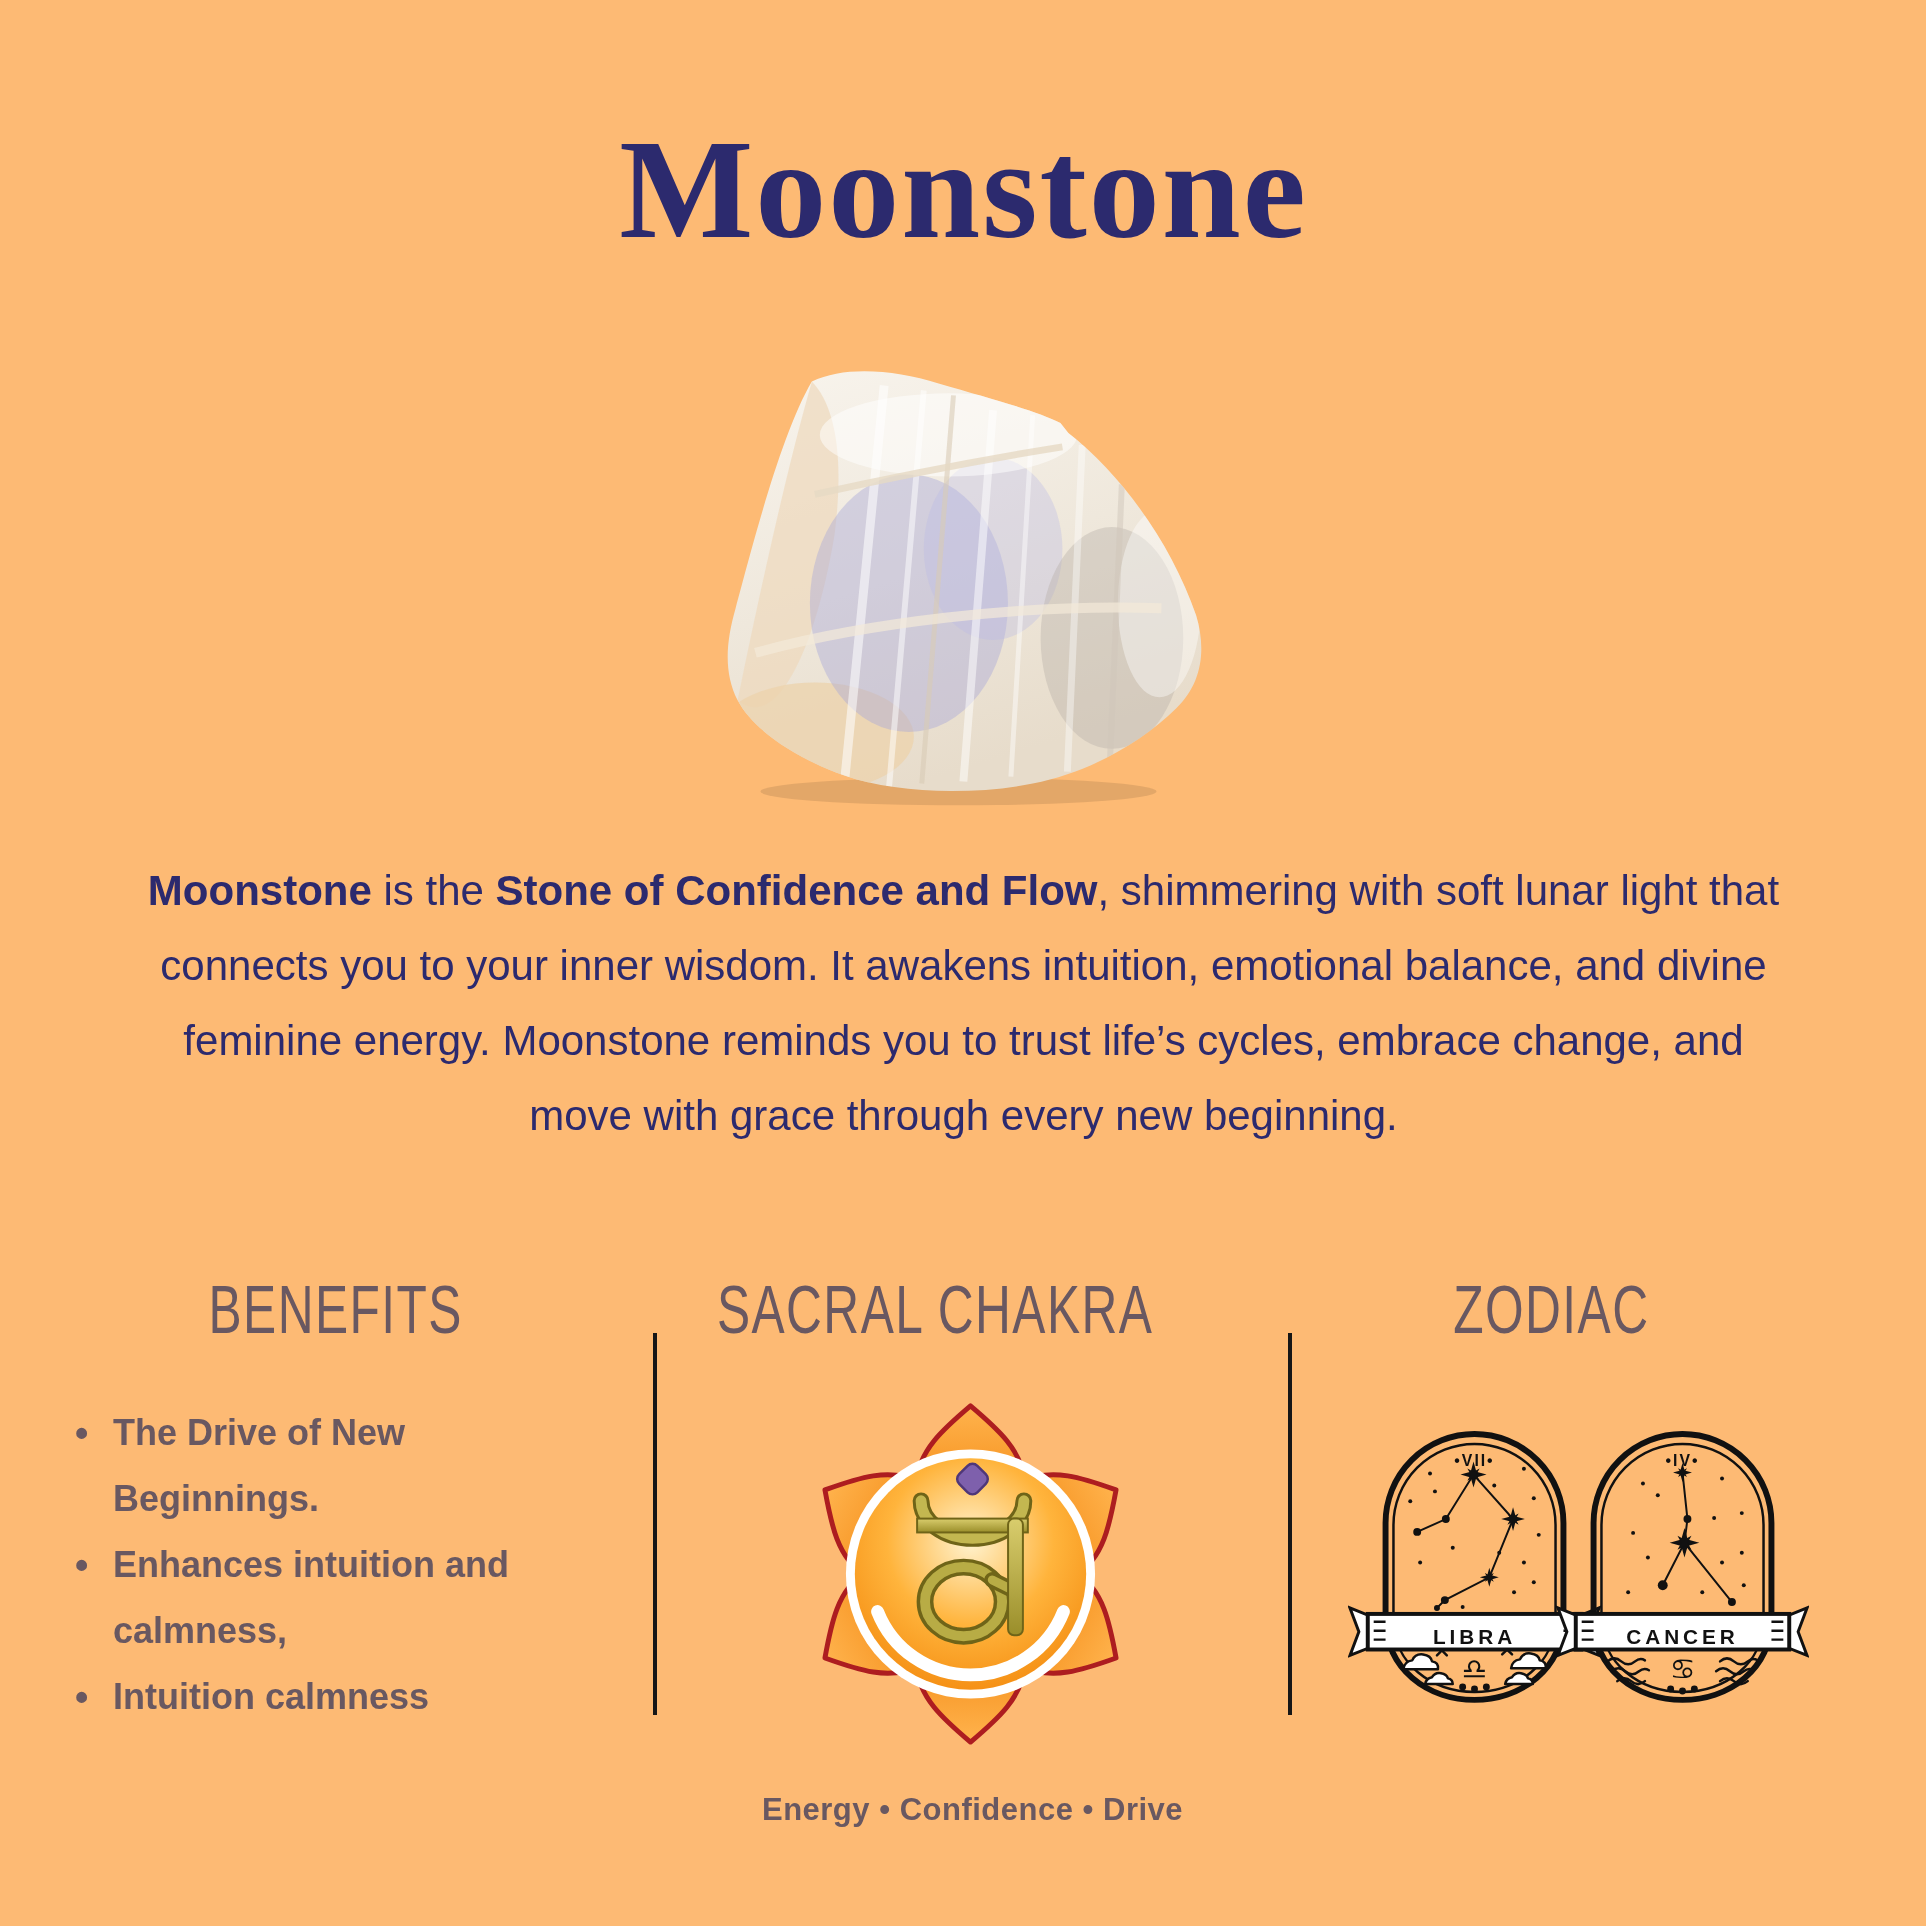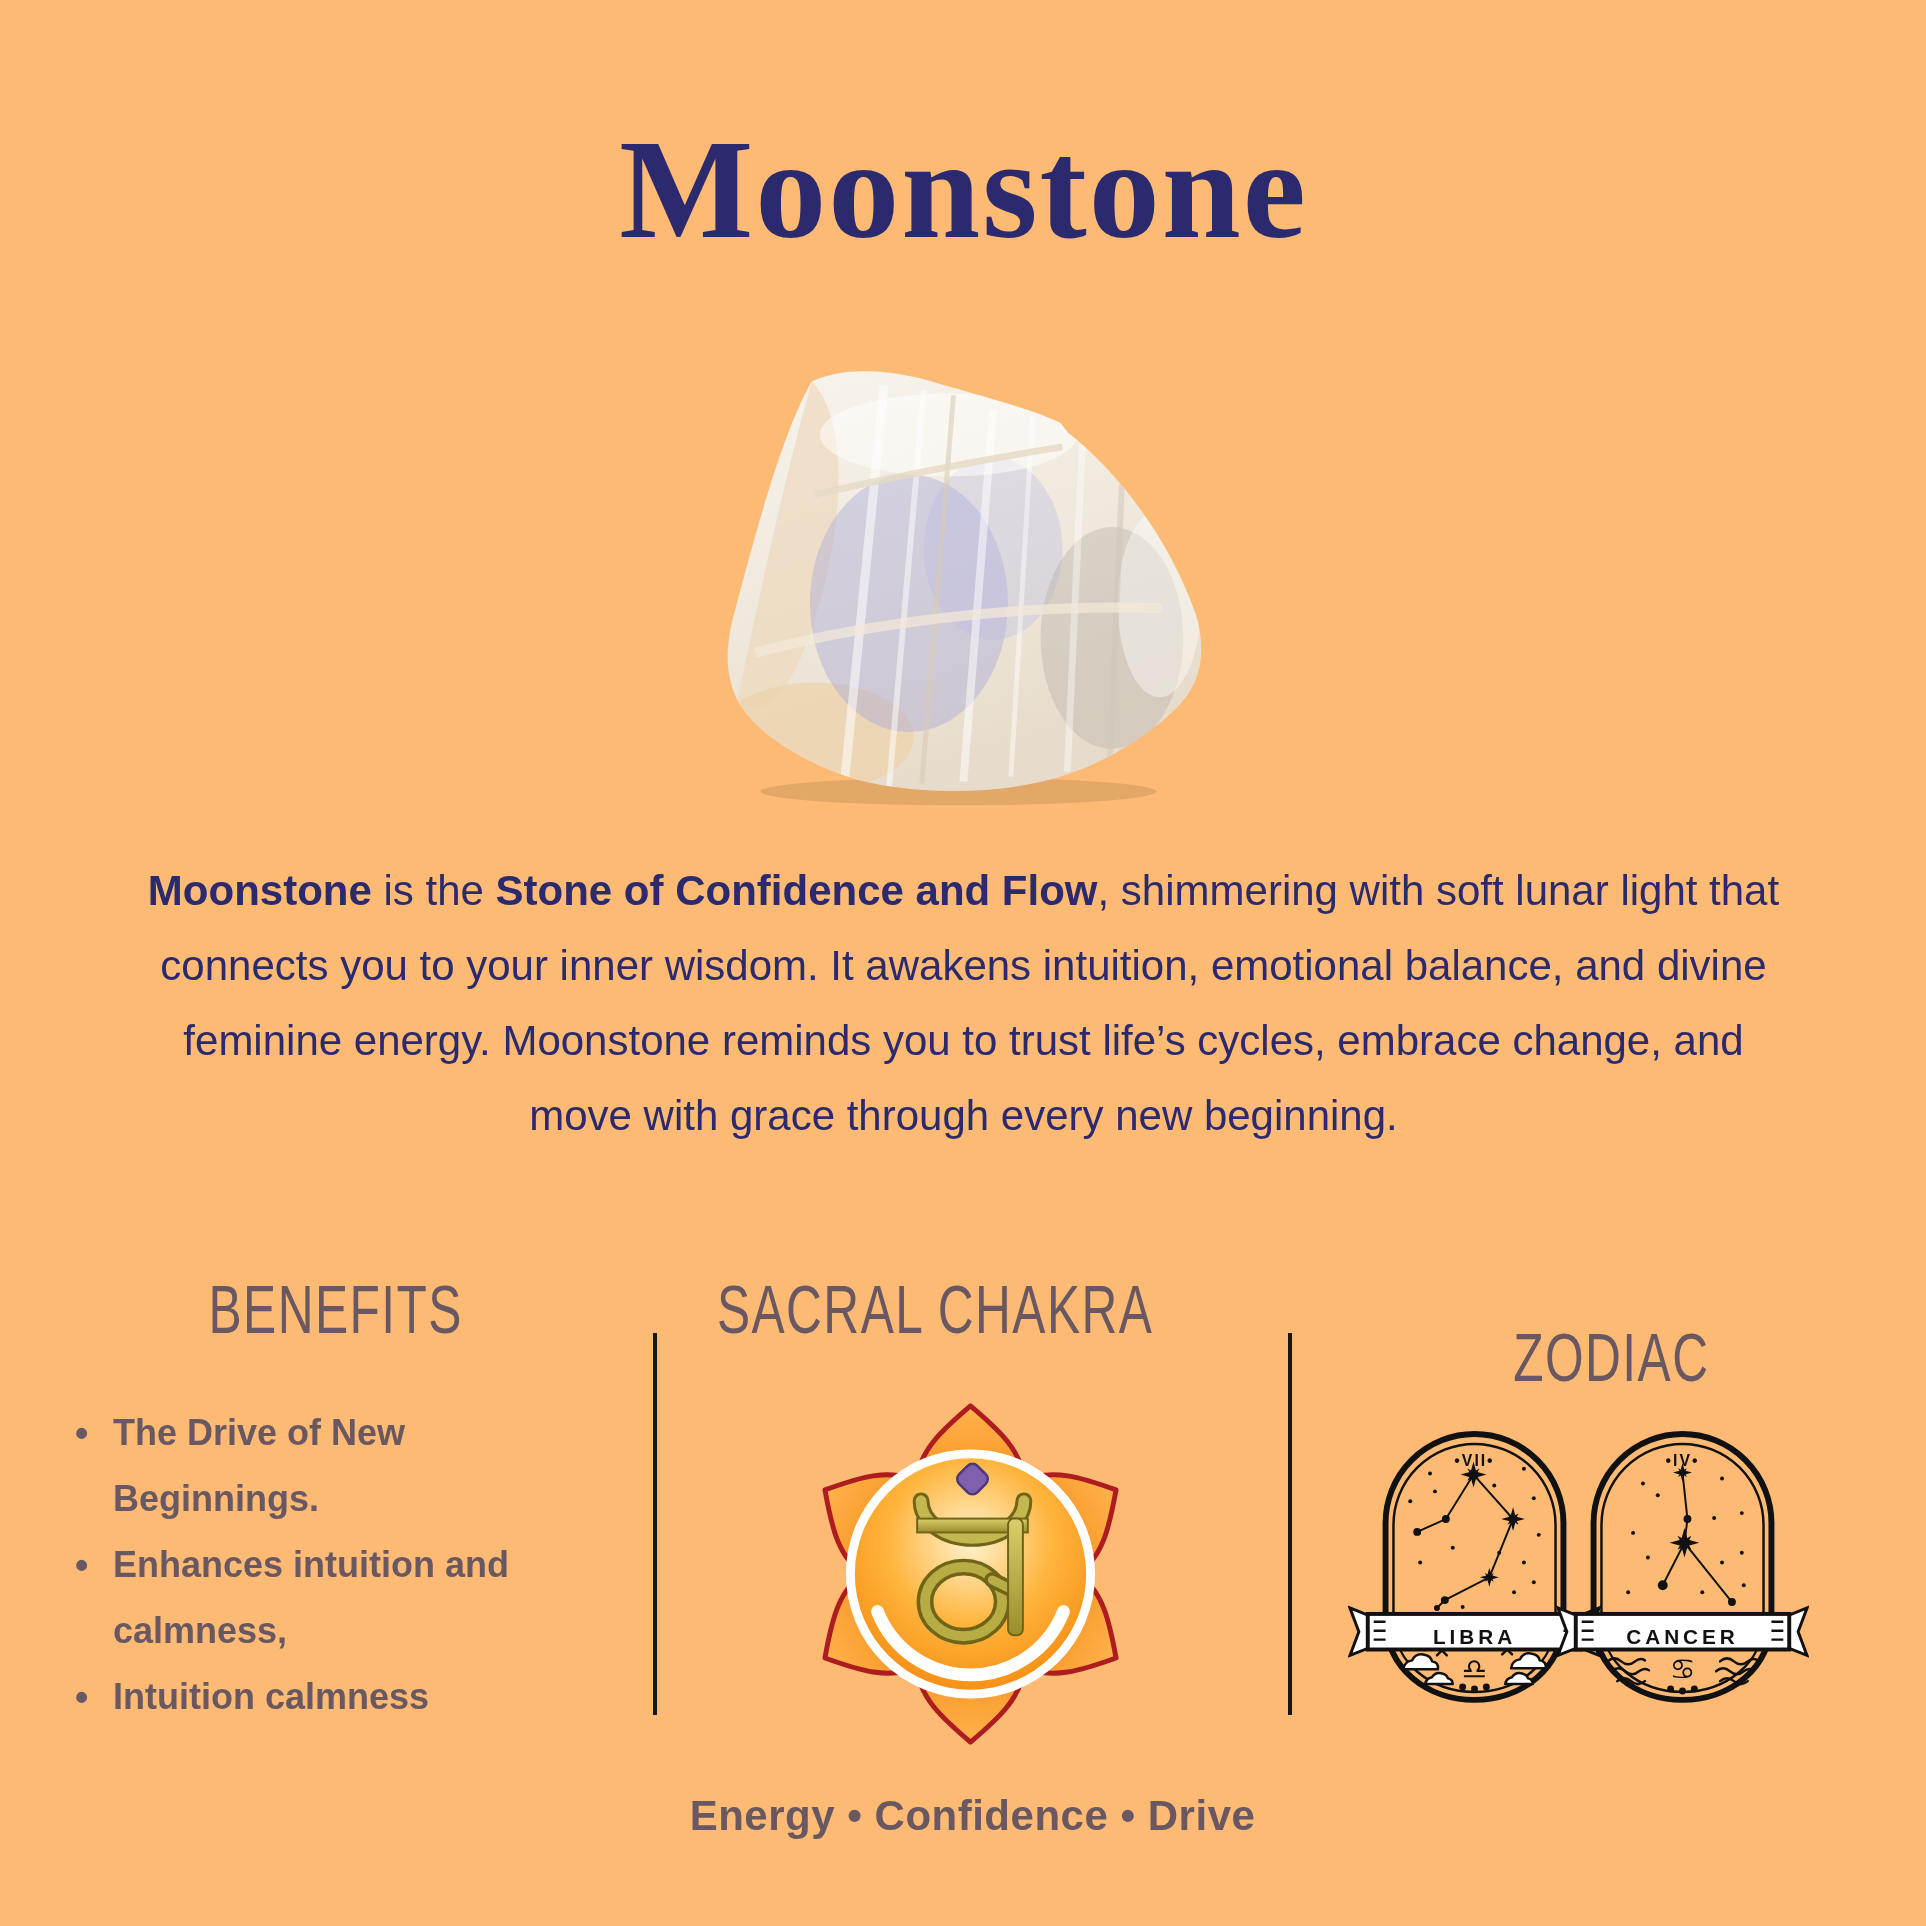--- a/index.html
+++ b/index.html
@@ -34,21 +34,21 @@
   .col-head {
     position:absolute; top:1275px; text-align:center;
     color:#695861; font-size:69px; line-height:69px; font-weight:normal;
   }
   .col-head .squish {
     display:inline-block; transform:scaleX(0.72); transform-origin:50% 50%;
     letter-spacing:2px; white-space:nowrap;
   }
   .head-benefits { left:59px;  width:554px; }
   .head-chakra   { left:618px; width:635px; }
-  .head-zodiac   { left:1324px; width:574px;margin-top:48px; }
+  .head-zodiac   { left:1264px; width:574px; }
 
   .divider {
     position:absolute; top:1333px; width:4px; height:382px; background:#161616;
   }
   .divider-1 { left:653px; }
   .divider-2 { left:1288px; }
 
   
   .benefits-list {
     position:absolute; left:71px; top:1400px; width:535px;
@@ -60,21 +60,21 @@
     content:"\2022"; position:absolute; left:4px; top:0;
     font-size:38px;
   }
 
   
   .chakra-wrap { position:absolute; left:818px; top:1396px; width:305px; height:350px; }
   .chakra-wrap svg { width:100%; height:100%; display:block; }
 
   .keywords {
     position:absolute; left:655px; top:1792px; width:635px;
-    text-align:center; font-size:42px; font-weight:bold;
+    text-align:center; font-size:31px; font-weight:bold;
     color:#695861; letter-spacing:0.5px;
   }
 
   
   .badge { position:absolute; top:1424px; width:253px; height:283px; }
   .badge svg { width:100%; height:100%; display:block; }
   .badge-libra  { left:1348px; }
   .badge-cancer { left:1556px; }
 
   .badge-name   { font-family:"Liberation Sans",sans-serif; font-size:21px; font-weight:bold; letter-spacing:4px; fill:#111; }

